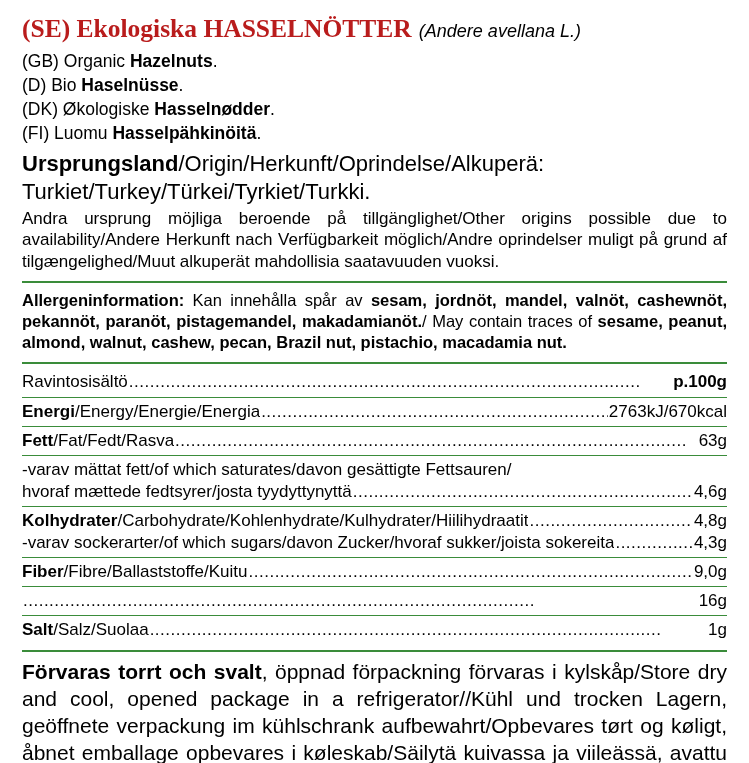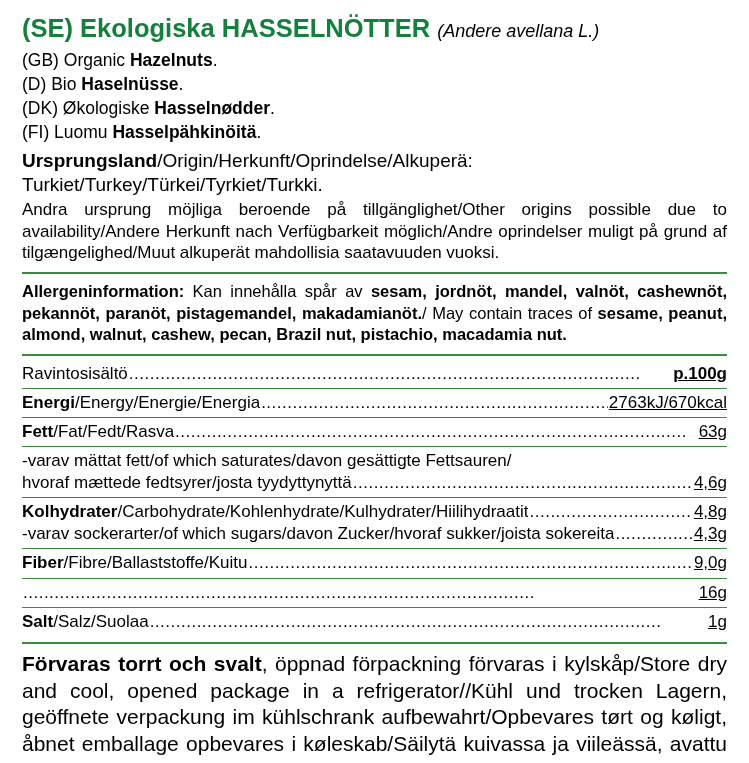--- a/index.html
+++ b/index.html
@@ -15,21 +15,21 @@
     overflow: hidden;
   }
   .label {
     box-sizing: border-box;
     width: 749px;
     height: 763px;
     padding: 12px 22px 8px 22px;
     position: relative;
   }
 
-  .green { color: #15803d; }
+  .green { color: #b91c1c; font-family: Liberation Serif, serif; }
   .bold { font-weight: bold; }
 
   
   .title-line {
     font-size: 25.5px;
     font-weight: bold;
     line-height: 1.12;
     margin: 2px 0 6px 0;
     white-space: nowrap;
   }
@@ -40,21 +40,21 @@
     color: #000;
   }
 
   .lang-line {
     font-size: 17.5px;
     line-height: 1.33;
     margin: 0 0 1px 0;
   }
 
   .origin-block {
-    font-size: 19px;
+    font-size: 22px;
     line-height: 1.28;
     margin-top: 4px;
   }
   .origin-note {
     font-size: 17px;
     line-height: 1.26;
     margin-top: 2px;
     text-align: justify;
   }
 
@@ -93,21 +93,20 @@
     white-space: nowrap;
     letter-spacing: 0.5px;
     margin: 0 1px;
     color: #000;
     font-size: 17px;
   }
   .nutri-val {
     flex: 0 0 auto;
     text-align: left;
     font-weight: normal;
-    text-decoration: underline;
   }
   .nutri-val.b { font-weight: bold; }
   .sub-line {
     font-size: 17px;
     line-height: 1.3;
   }
 
   .storage {
     font-size: 21px;
     line-height: 1.28;

